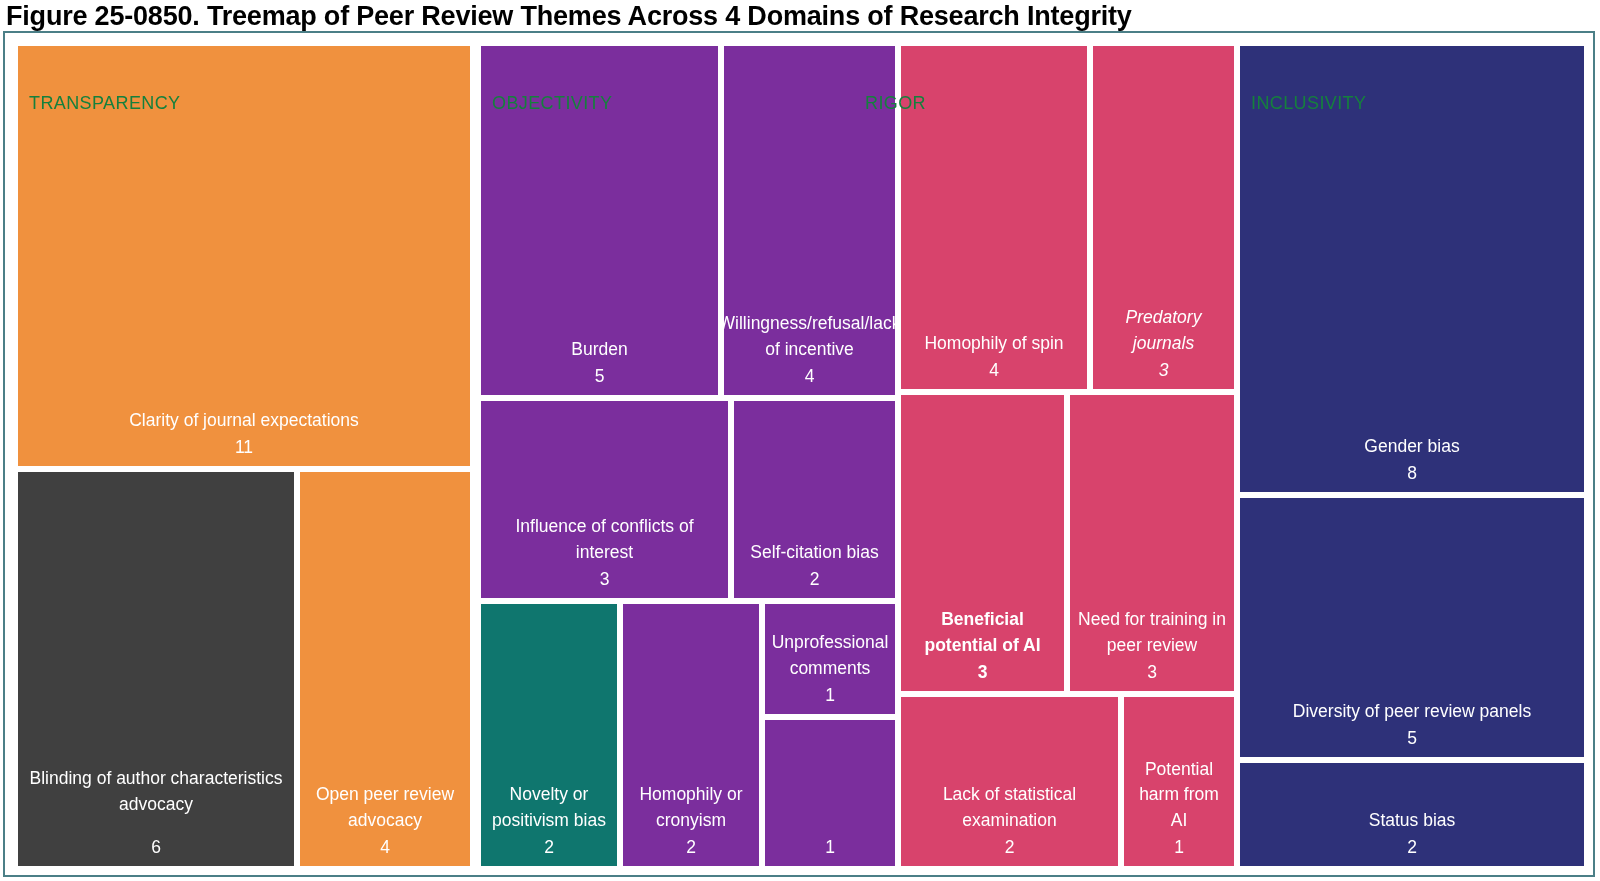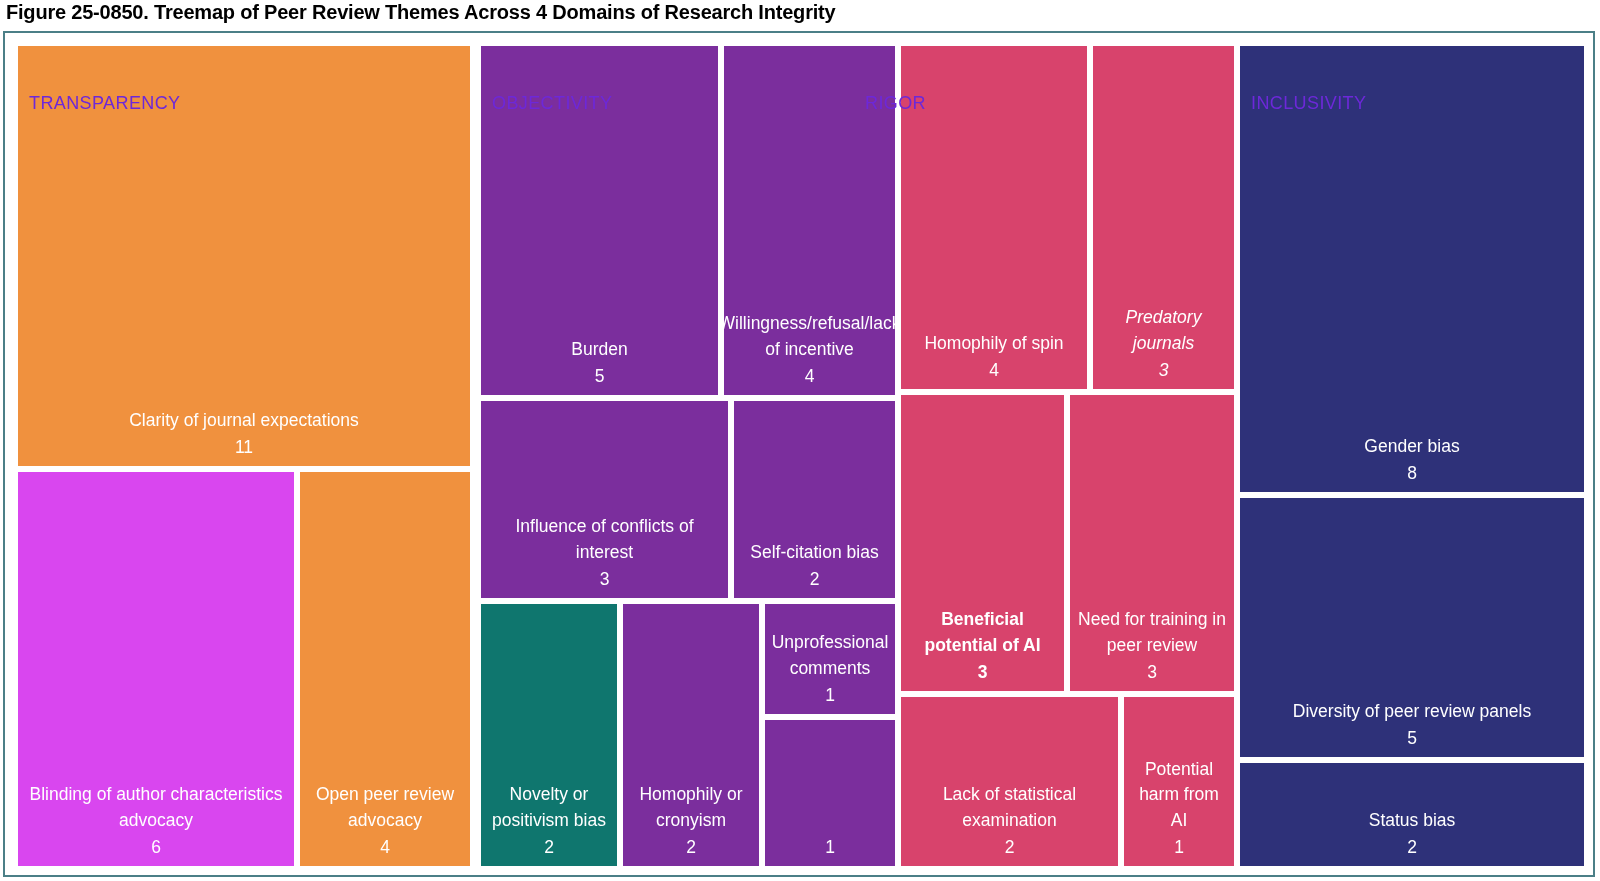--- a/index.html
+++ b/index.html
@@ -15,21 +15,21 @@
   }
   #figure-root {
     position: relative;
     width: 1600px;
     height: 881px;
   }
   #figure-title {
     position: absolute;
     left: 6px;
     top: 1px;
-    font-size: 20px;
+    font-size: 27px;
     font-weight: bold;
     color: #000000;
     letter-spacing: -0.2px;
     white-space: nowrap;
     font-family: "Liberation Sans", sans-serif;
   }
   #plot-frame {
     position: absolute;
     left: 3px;
     top: 31px;
@@ -68,21 +68,21 @@
   }
   .cell-value {
     color: #ffffff;
     font-size: 17.5px;
     line-height: 1.5;
     text-align: center;
     font-family: "Liberation Sans", sans-serif;
   }
   .group-title {
     position: absolute;
-    color: #6d28d9;
+    color: #15803d;
     font-size: 18px;
     font-weight: normal;
     letter-spacing: 0.4px;
     z-index: 5;
     pointer-events: none;
     font-family: "Liberation Sans", sans-serif;
   }
 </style>
 </head>
 <body>
@@ -90,21 +90,21 @@
 <div id="figure-root">
 
   <div id="figure-title">Figure 25-0850. Treemap of Peer Review Themes Across 4 Domains of Research Integrity</div>
 
   <div id="plot-frame">
     <div id="treemap">
         <div class="cell" style="left: 11px; top: 11px; width: 456px; height: 424px; background: rgb(240, 145, 62);">
           <div class="cell-label">Clarity of journal expectations</div>
           <div class="cell-value">11</div>
         </div>
-        <div class="cell" style="left: 11px; top: 437px; width: 280px; height: 398px; background: #d946ef;">
+        <div class="cell" style="left: 11px; top: 437px; width: 280px; height: 398px; background: #404040; gap: 16px;">
           <div class="cell-label">Blinding of author characteristics advocacy</div>
           <div class="cell-value">6</div>
         </div>
         <div class="cell" style="left: 293px; top: 437px; width: 174px; height: 398px; background: rgb(240, 145, 62);">
           <div class="cell-label">Open peer review advocacy</div>
           <div class="cell-value">4</div>
         </div>
         <div class="cell" style="left: 474px; top: 11px; width: 241px; height: 353px; background: rgb(123, 46, 157);">
           <div class="cell-label">Burden</div>
           <div class="cell-value">5</div>

